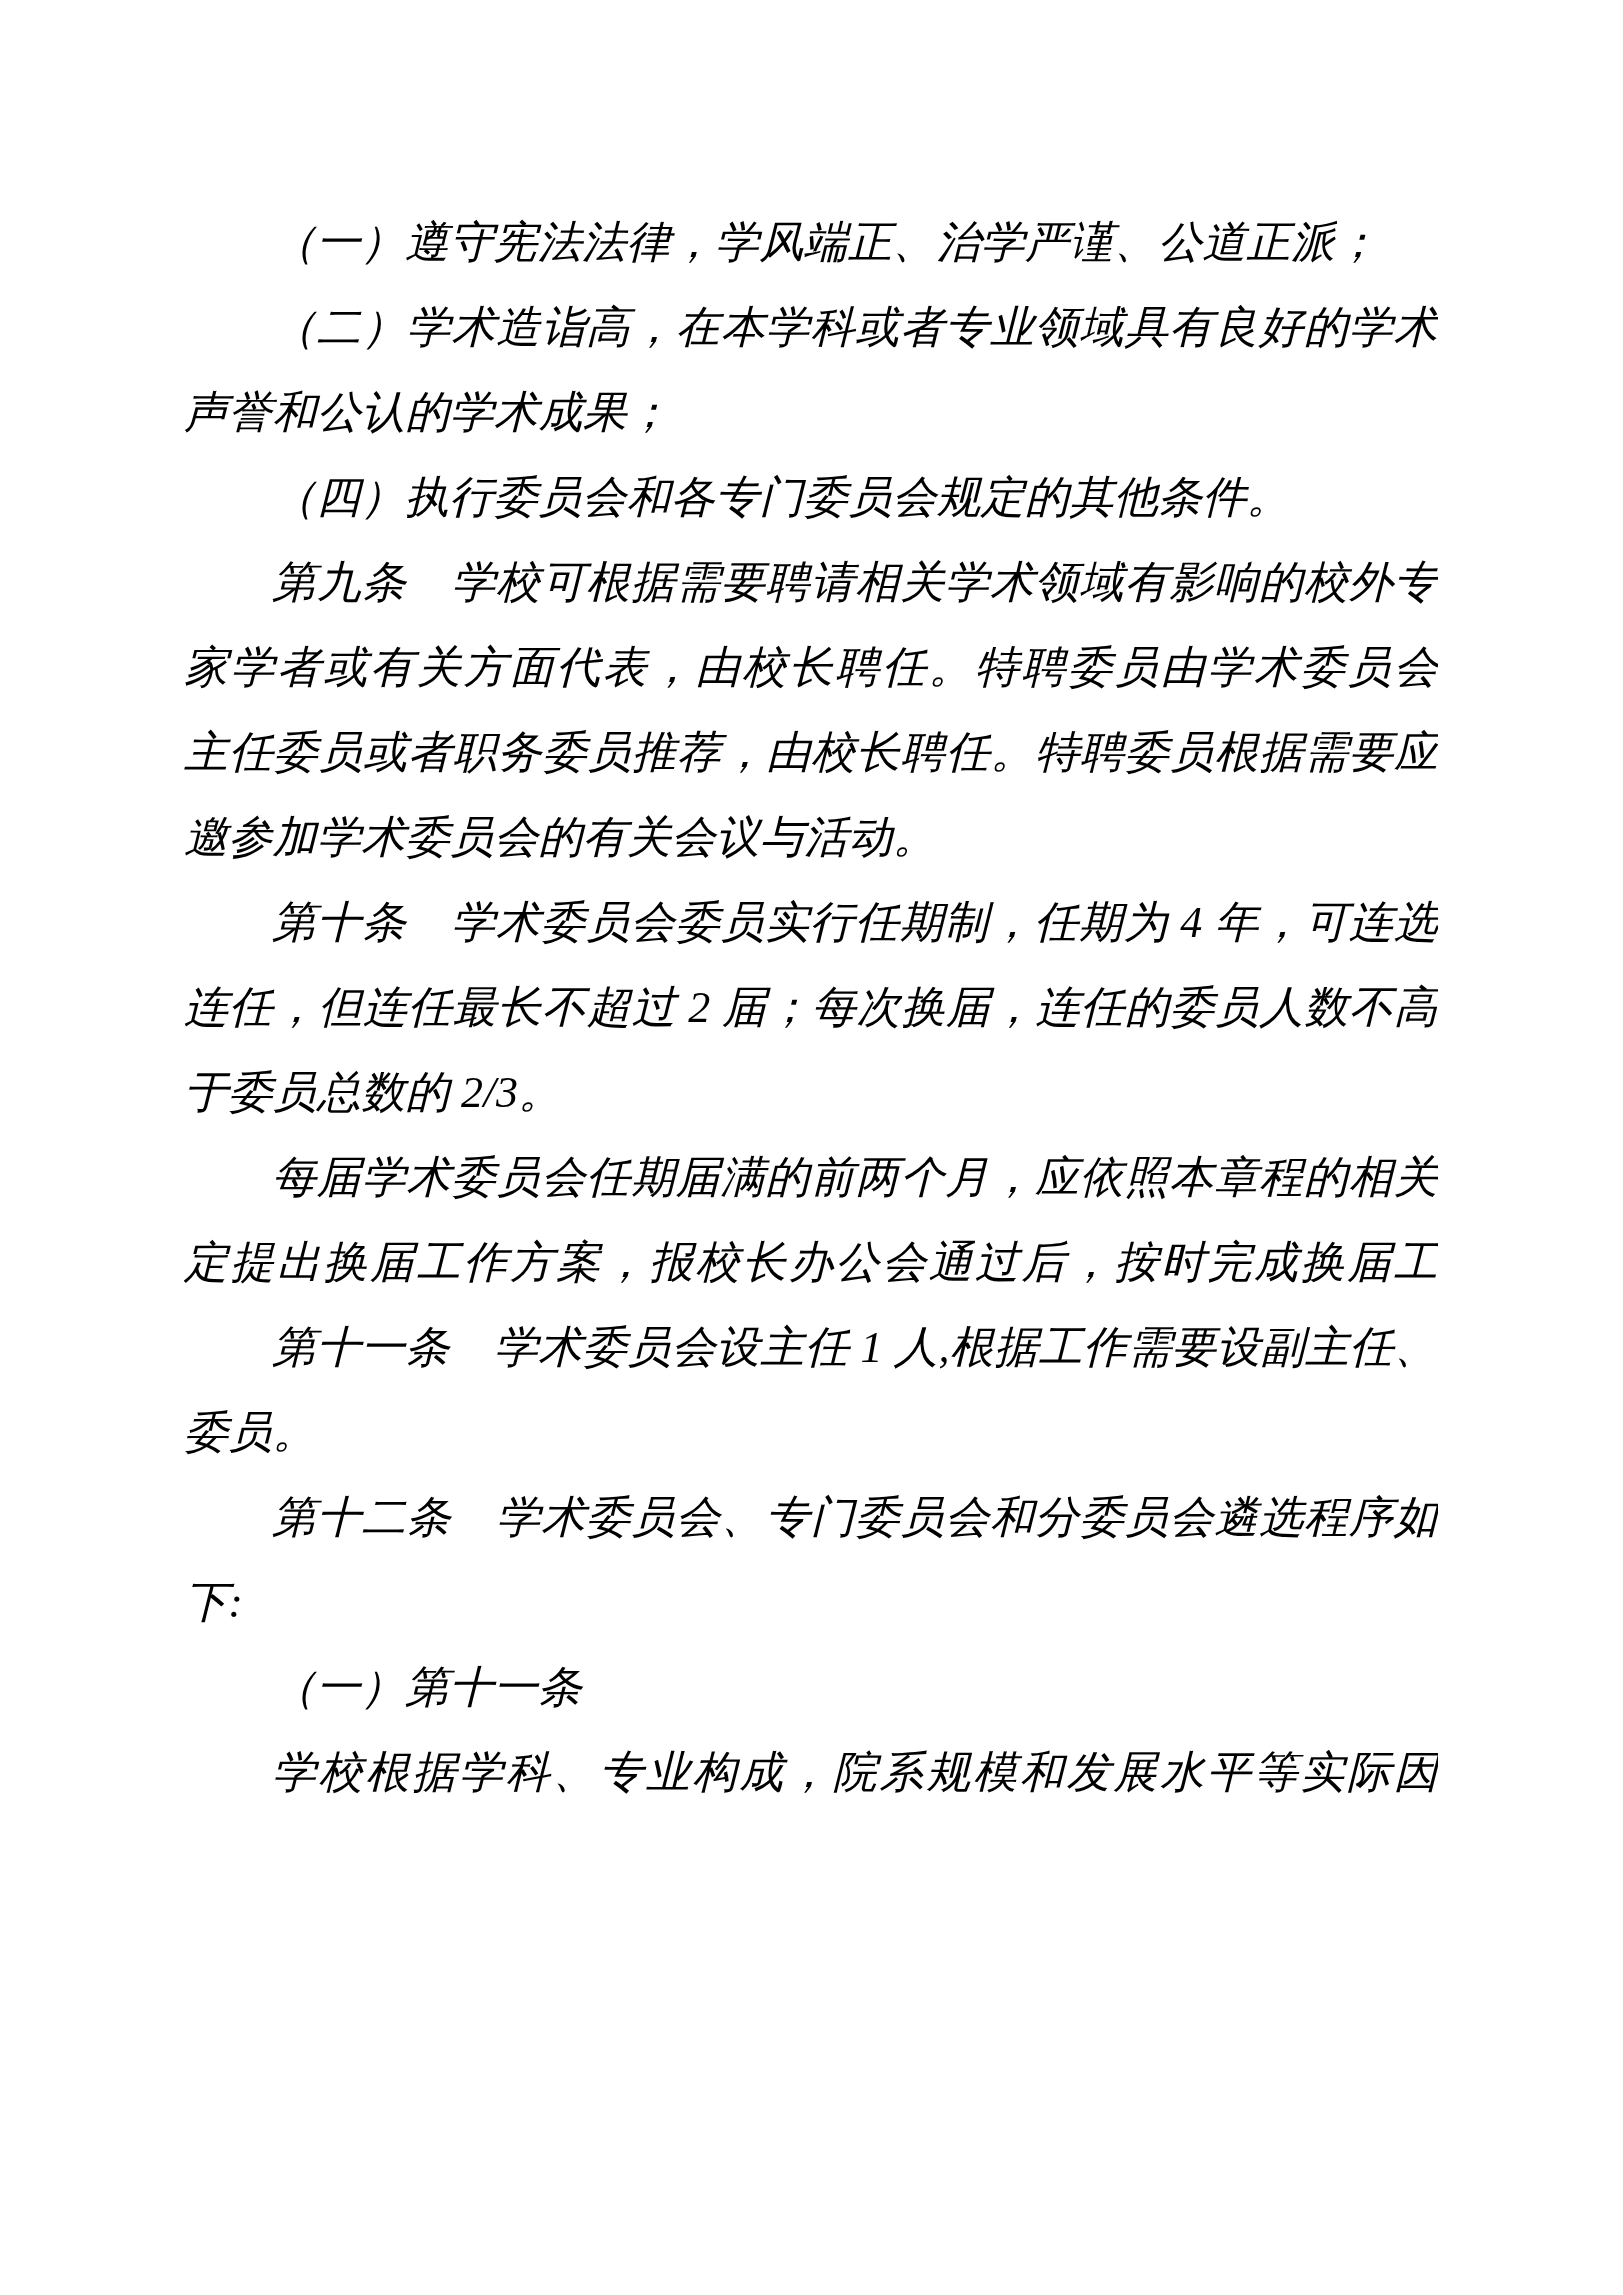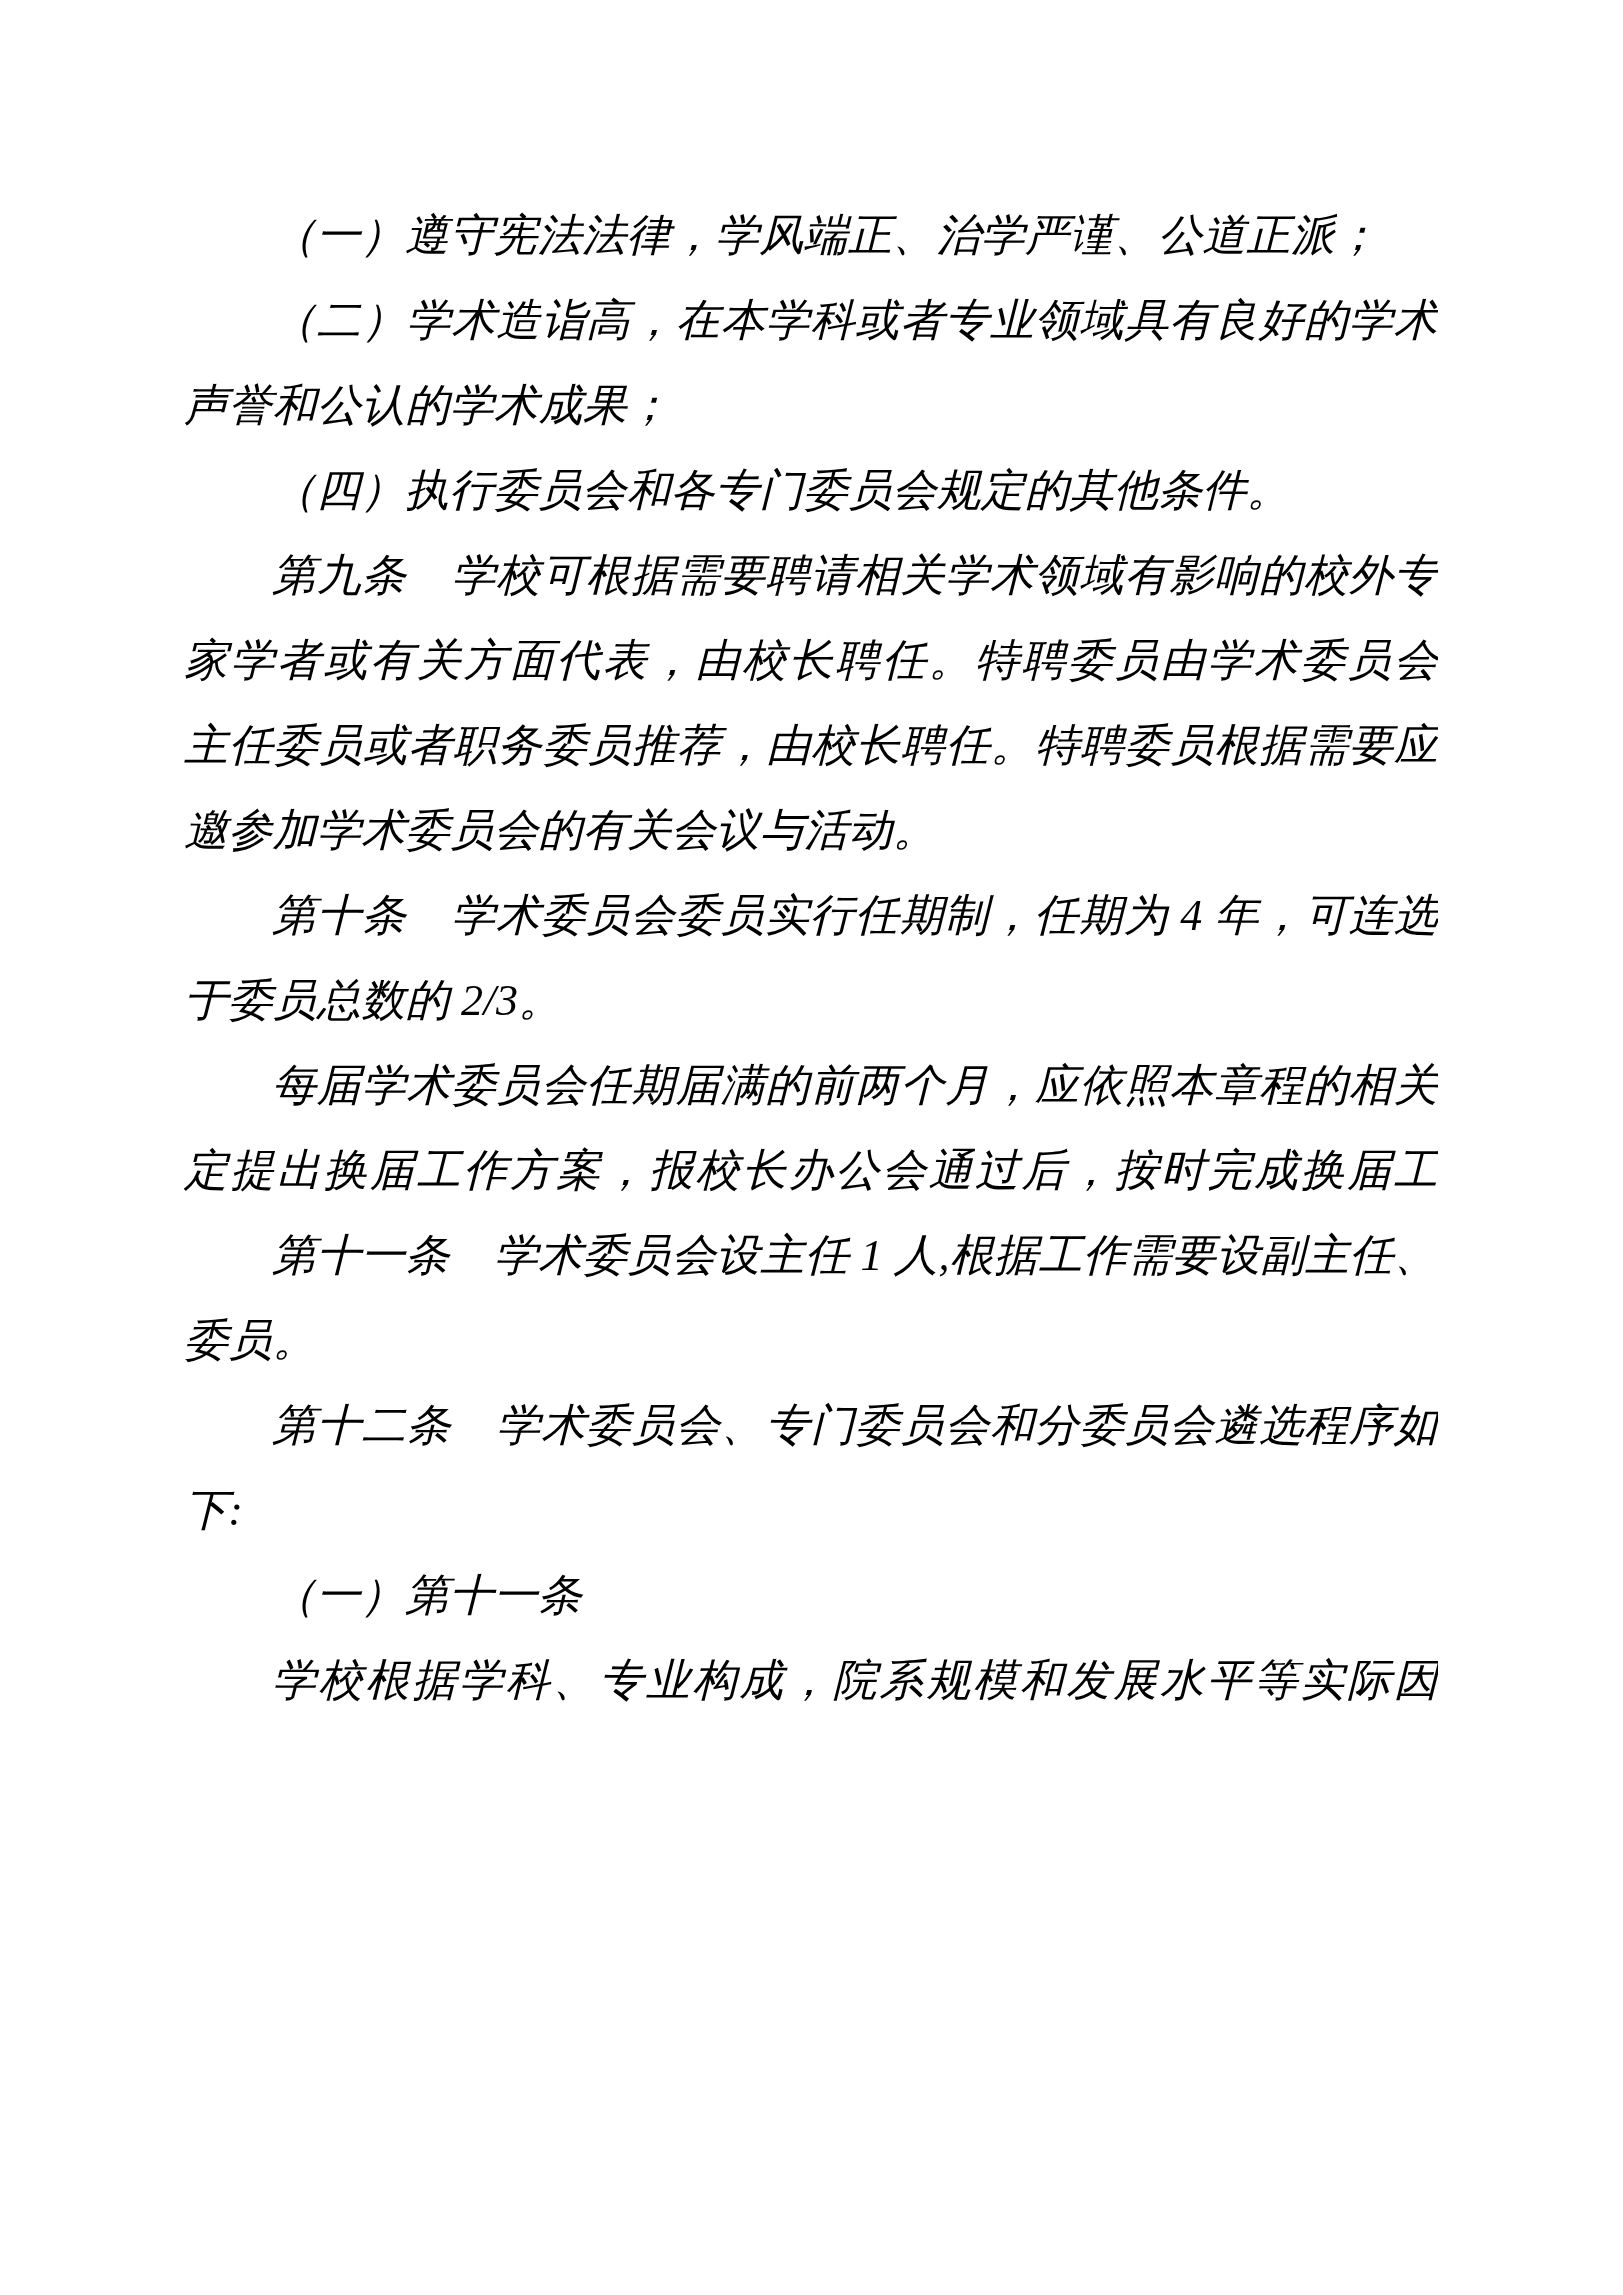--- a/index.html
+++ b/index.html
@@ -10,21 +10,21 @@
   body {
     width: 1623px;
     height: 2295px;
     position: relative;
     color: #000000;
     font-family: "Liberation Serif", "DejaVu Serif", serif;
   }
   .page {
     position: absolute;
     left: 0;
-    top: 0;
+    top: 7px;
     width: 1623px;
     height: 1905px;
     background: #ffffff;
     overflow: hidden;
   }
   .body-text {
     position: absolute;
     left: 184px;
     top: 193px;
     width: 1254px;
@@ -84,20 +84,21 @@
         <div class="line first last">（四）执行委员会和各专门委员会规定的其他条件。</div>
       </div>
       <div class="paragraph">
         <div class="line first"><b class="lead">第九条</b>　学校可根据需要聘请相关学术领域有影响的校外专</div>
         <div class="line">家学者或有关方面代表，由校长聘任。特聘委员由学术委员会</div>
         <div class="line">主任委员或者职务委员推荐，由校长聘任。特聘委员根据需要应</div>
         <div class="line last">邀参加学术委员会的有关会议与活动。</div>
       </div>
       <div class="paragraph">
         <div class="line first"><b class="lead">第十条</b>　学术委员会委员实行任期制，任期为 4 年，可连选</div>
+        <div class="line">连任，但连任最长不超过 2 届；每次换届，连任的委员人数不高</div>
         <div class="line last">于委员总数的 2/3。</div>
       </div>
       <div class="paragraph">
         <div class="line first">每届学术委员会任期届满的前两个月，应依照本章程的相关规</div>
         <div class="line last">定提出换届工作方案，报校长办公会通过后，按时完成换届工作。</div>
       </div>
       <div class="paragraph">
         <div class="line first"><b class="lead">第十一条</b>　学术委员会设主任 1 人,根据工作需要设副主任、</div>
         <div class="line last">委员。</div>
       </div>

